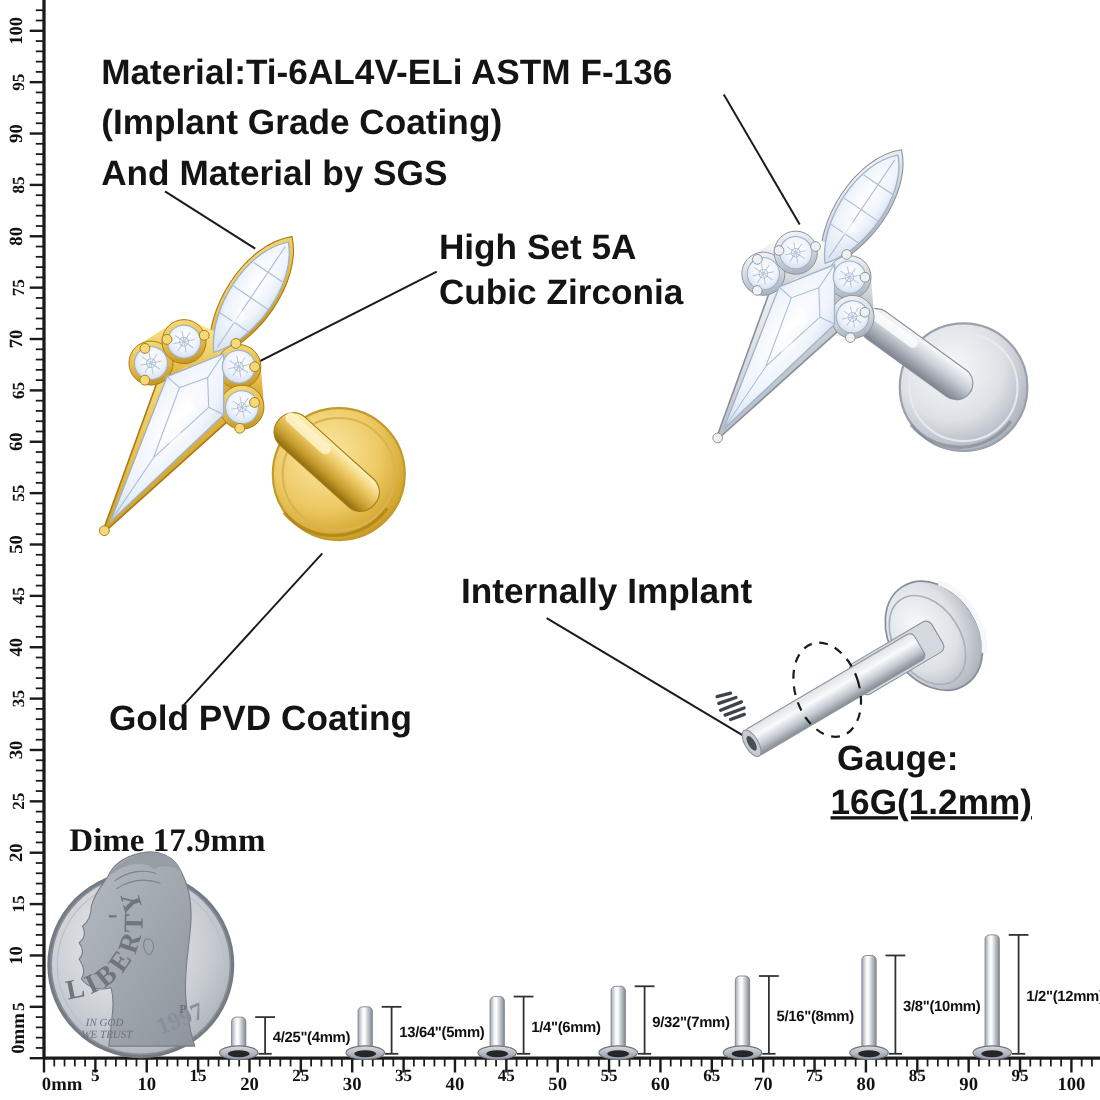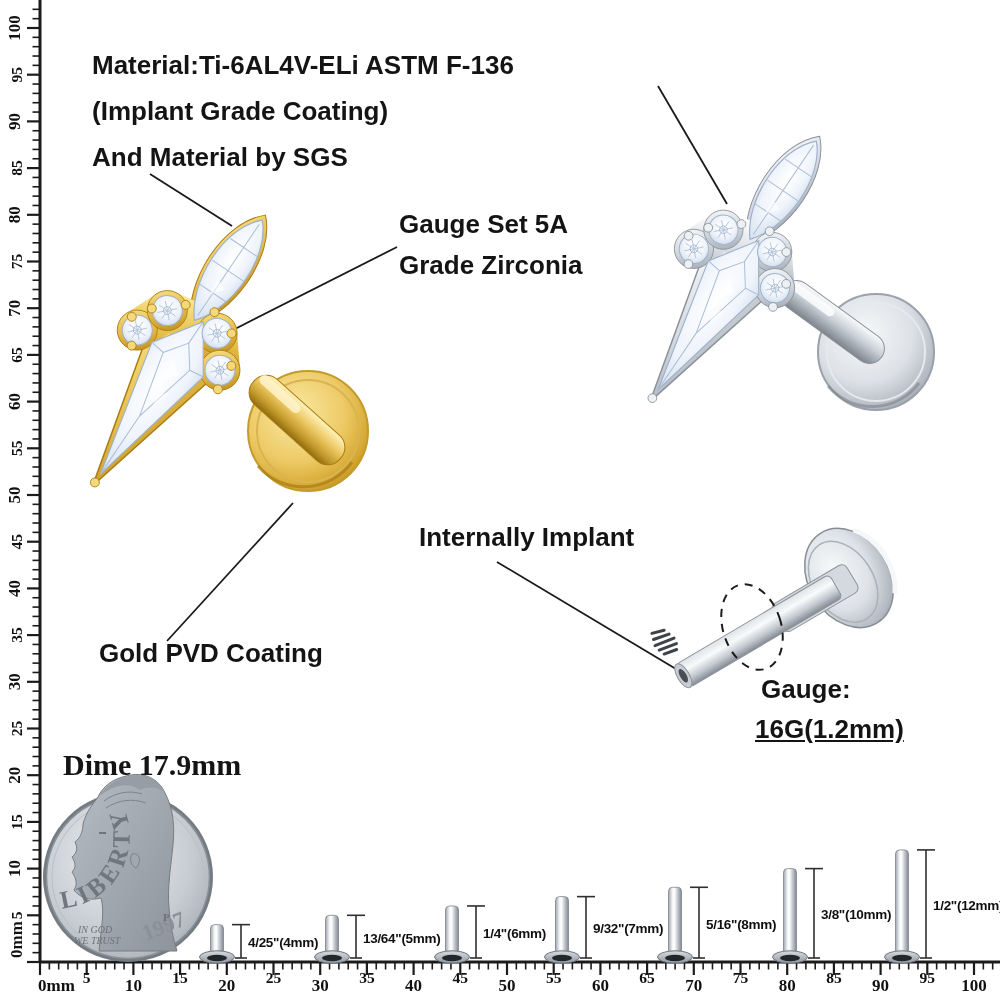--- a/index.html
+++ b/index.html
@@ -1,19 +1,19 @@
 <!DOCTYPE html>
 <html><head>
 <meta charset="utf-8">
 <style>
   html,body{margin:0;padding:0;background:#fff;}
   .stage{position:relative;width:1000px;height:1000px;background:#fff;overflow:hidden;
          font-family:"Liberation Sans",sans-serif;}
   #art{position:absolute;left:0;top:0;}
-  .ann{position:absolute;font-weight:600;font-size:26px;color:#141414;line-height:46px;white-space:nowrap;}
+  .ann{position:absolute;font-weight:600;font-size:32px;color:#141414;line-height:46px;white-space:nowrap;}
   .ann.serif{font-family:"Liberation Serif",serif;font-weight:700;font-size:30px;line-height:26px;}
 </style>
 </head>
 <body>
 
 <div class="stage">
 
 <svg id="art" width="1000" height="1000" viewBox="0 0 1000 1000">
   <defs>
     <linearGradient id="goldMetal" x1="0" y1="0" x2="1" y2="1">
@@ -551,21 +551,21 @@
           <text x="933" y="909.96" font-family="Liberation Sans,sans-serif" font-size="13.5" font-weight="bold" fill="#101010" letter-spacing="-0.3">1/2"(12mm)</text>
         </g>
       </g>
 </svg>
 
 <div class="ann" style="left:92px;top:42px;">
   <div>Material:Ti-6AL4V-ELi ASTM F-136</div>
   <div>(Implant Grade Coating)</div>
   <div>And Material by SGS</div>
 </div>
-<div class="ann" style="left:399px;top:209px;line-height:30px;">Gauge Set 5A</div>
-<div class="ann" style="left:399px;top:250px;line-height:30px;">Grade Zirconia</div>
+<div class="ann" style="left:399px;top:209px;line-height:30px;">High Set 5A</div>
+<div class="ann" style="left:399px;top:250px;line-height:30px;">Cubic Zirconia</div>
 <div class="ann" style="left:419px;top:522px;line-height:30px;">Internally Implant</div>
 <div class="ann" style="left:99px;top:638px;line-height:30px;">Gold PVD Coating</div>
 <div class="ann" style="left:761px;top:674px;line-height:30px;">Gauge:</div>
 <div class="ann" style="left:755px;top:714px;line-height:30px;text-decoration:underline;">16G(1.2mm)</div>
 <div class="ann serif" style="left:63px;top:752px;">Dime 17.9mm</div>
 
 </div>
 
 </body></html>

